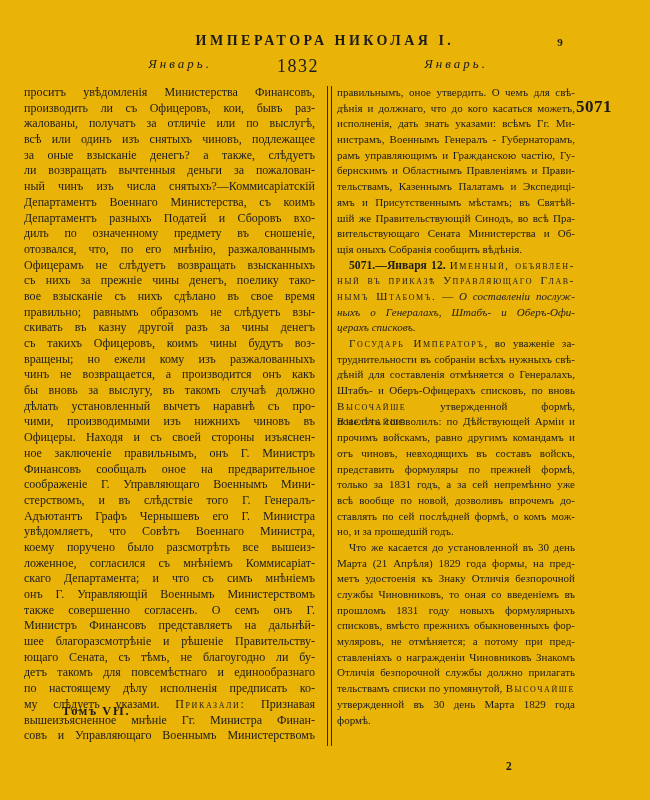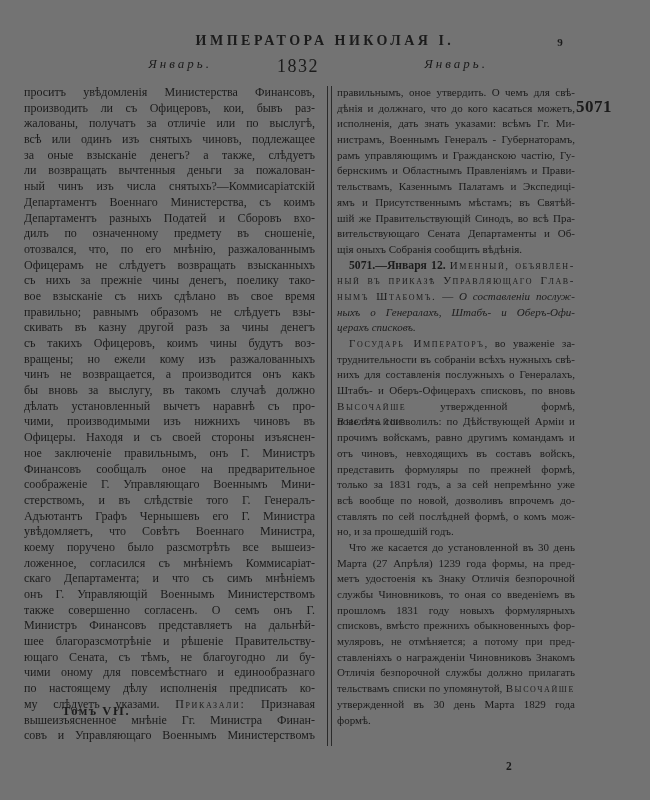--- a/index.html
+++ b/index.html
@@ -3,21 +3,21 @@
 <meta charset="utf-8">
 <style>
   html,body{margin:0;padding:0;}
   body{
     width:650px;height:800px;
     background:#e9e7e2;
     font-family:"Liberation Serif","DejaVu Serif",serif;
   }
   .page{
     position:relative;width:650px;height:800px;
-    background:#737373;color:#1b1b1b;overflow:hidden;
+    background:#eab308;color:#1b1b1b;overflow:hidden;
   }
   .running-title{
     position:absolute;top:33px;left:110px;width:430px;
     text-align:center;font-size:14px;font-weight:bold;letter-spacing:3.5px;
   }
   .page-number{
     position:absolute;top:36px;left:550px;width:20px;
     font-size:11px;font-weight:bold;text-align:center;
   }
   .month{
@@ -104,59 +104,59 @@
       <div class="tline"><span>Адъютантъ Графъ Чернышевъ его Г. Министра</span></div>
       <div class="tline"><span>увѣдомляетъ, что Совѣтъ Военнаго Министра,</span></div>
       <div class="tline"><span>коему поручено было разсмотрѣть все вышеиз-</span></div>
       <div class="tline"><span>ложенное, согласился съ мнѣніемъ Коммисаріат-</span></div>
       <div class="tline"><span>скаго Департамента; и что съ симъ мнѣніемъ</span></div>
       <div class="tline"><span>онъ Г. Управляющій Военнымъ Министерствомъ</span></div>
       <div class="tline"><span>также совершенно согласенъ. О семъ онъ Г.</span></div>
       <div class="tline"><span>Министръ Финансовъ представляетъ на дальнѣй-</span></div>
       <div class="tline"><span>шее благоразсмотрѣніе и рѣшеніе Правительству-</span></div>
       <div class="tline"><span>ющаго Сената, съ тѣмъ, не благоугодно ли бу-</span></div>
-      <div class="tline"><span>чими оному для повсемѣстнаго и единообразнаго</span></div>
+      <div class="tline"><span>детъ такомъ для повсемѣстнаго и единообразнаго</span></div>
       <div class="tline"><span>по настоящему дѣлу исполненія предписать ко-</span></div>
       <div class="tline"><span>му слѣдуетъ указами. </span><span class="run-sp">Приказали:</span><span> Признавая</span></div>
       <div class="tline"><span>вышеизъясненное мнѣніе Гг. Министра Финан-</span></div>
       <div class="tline"><span>совъ и Управляющаго Военнымъ Министерствомъ</span></div>
     </div>
   <div class="divider"></div>
   <div class="col col-right">
       <div class="tline"><span>правильнымъ, оное утвердить. О чемъ для свѣ-</span></div>
       <div class="tline"><span>дѣнія и должнаго, что до кого касаться можетъ,</span></div>
       <div class="tline"><span>исполненія, дать знать указами: всѣмъ Гг. Ми-</span></div>
       <div class="tline"><span>нистрамъ, Военнымъ Генералъ - Губернаторамъ,</span></div>
       <div class="tline"><span>рамъ управляющимъ и Гражданскою частію, Гу-</span></div>
       <div class="tline"><span>бернскимъ и Областнымъ Правленіямъ и Прави-</span></div>
       <div class="tline"><span>тельствамъ, Казеннымъ Палатамъ и Экспедиці-</span></div>
       <div class="tline"><span>ямъ и Присутственнымъ мѣстамъ; въ Святѣй-</span></div>
       <div class="tline"><span>шій же Правительствующій Синодъ, во всѣ Пра-</span></div>
-      <div class="tline"><span>вительствующаго Сената Департаменты и Об-</span></div>
+      <div class="tline"><span>вительствующаго Сената Министерства и Об-</span></div>
       <div class="tline last"><span>щія оныхъ Собранія сообщить вѣдѣнія.</span></div>
       <div class="tline ind"><span class="run-b">5071.—Января 12. </span><span class="run-sp">Именный, объявлен-</span></div>
       <div class="tline"><span class="run-sp">ный въ приказѣ Управляющаго Глав-</span></div>
       <div class="tline"><span class="run-sp">нымъ Штабомъ.</span><span> — </span><span class="run-i">О составленіи послуж-</span></div>
       <div class="tline"><span class="run-i">ныхъ о Генералахъ, Штабъ- и Оберъ-Офи-</span></div>
       <div class="tline last"><span class="run-i">церахъ списковъ.</span></div>
       <div class="tline ind"><span class="run-sp">Государь Императоръ</span><span>, во уваженіе за-</span></div>
       <div class="tline"><span>труднительности въ собраніи всѣхъ нужныхъ свѣ-</span></div>
-      <div class="tline"><span>нихъ для составленія послужныхъ о Генералахъ,</span></div>
+      <div class="tline"><span>дѣній для составленія отмѣняется о Генералахъ,</span></div>
       <div class="tline"><span>Штабъ- и Оберъ-Офицерахъ списковъ, по вновь</span></div>
       <div class="tline"><span class="run-sp">Высочайше</span><span> утвержденной формѣ, </span><span class="run-sp">Высочайше</span></div>
       <div class="tline"><span>повелѣть соизволилъ: по Дѣйствующей Арміи и</span></div>
       <div class="tline"><span>прочимъ войскамъ, равно другимъ командамъ и</span></div>
       <div class="tline"><span>отъ чиновъ, невходящихъ въ составъ войскъ,</span></div>
       <div class="tline"><span>представить формуляры по прежней формѣ,</span></div>
       <div class="tline"><span>только за 1831 годъ, а за сей непремѣнно уже</span></div>
       <div class="tline"><span>всѣ вообще по новой, дозволивъ впрочемъ до-</span></div>
       <div class="tline"><span>ставлять по сей послѣдней формѣ, о комъ мож-</span></div>
       <div class="tline last"><span>но, и за прошедшій годъ.</span></div>
       <div class="tline ind"><span>Что же касается до установленной въ 30 день</span></div>
-      <div class="tline"><span>Марта (27 Апрѣля) 1239 года формы, на пред-</span></div>
+      <div class="tline"><span>Марта (21 Апрѣля) 1829 года формы, на пред-</span></div>
       <div class="tline"><span>метъ удостоенія къ Знаку Отличія безпорочной</span></div>
       <div class="tline"><span>службы Чиновниковъ, то оная со введеніемъ въ</span></div>
       <div class="tline"><span>прошломъ 1831 году новыхъ формулярныхъ</span></div>
       <div class="tline"><span>списковъ, вмѣсто прежнихъ обыкновенныхъ фор-</span></div>
       <div class="tline"><span>муляровъ, не отмѣняется; а потому при пред-</span></div>
       <div class="tline"><span>ставленіяхъ о награжденіи Чиновниковъ Знакомъ</span></div>
       <div class="tline"><span>Отличія безпорочной службы должно прилагать</span></div>
       <div class="tline"><span>тельствамъ списки по упомянутой, </span><span class="run-sp">Высочайше</span></div>
       <div class="tline"><span>утвержденной въ 30 день Марта 1829 года</span></div>
       <div class="tline last"><span>формѣ.</span></div>

